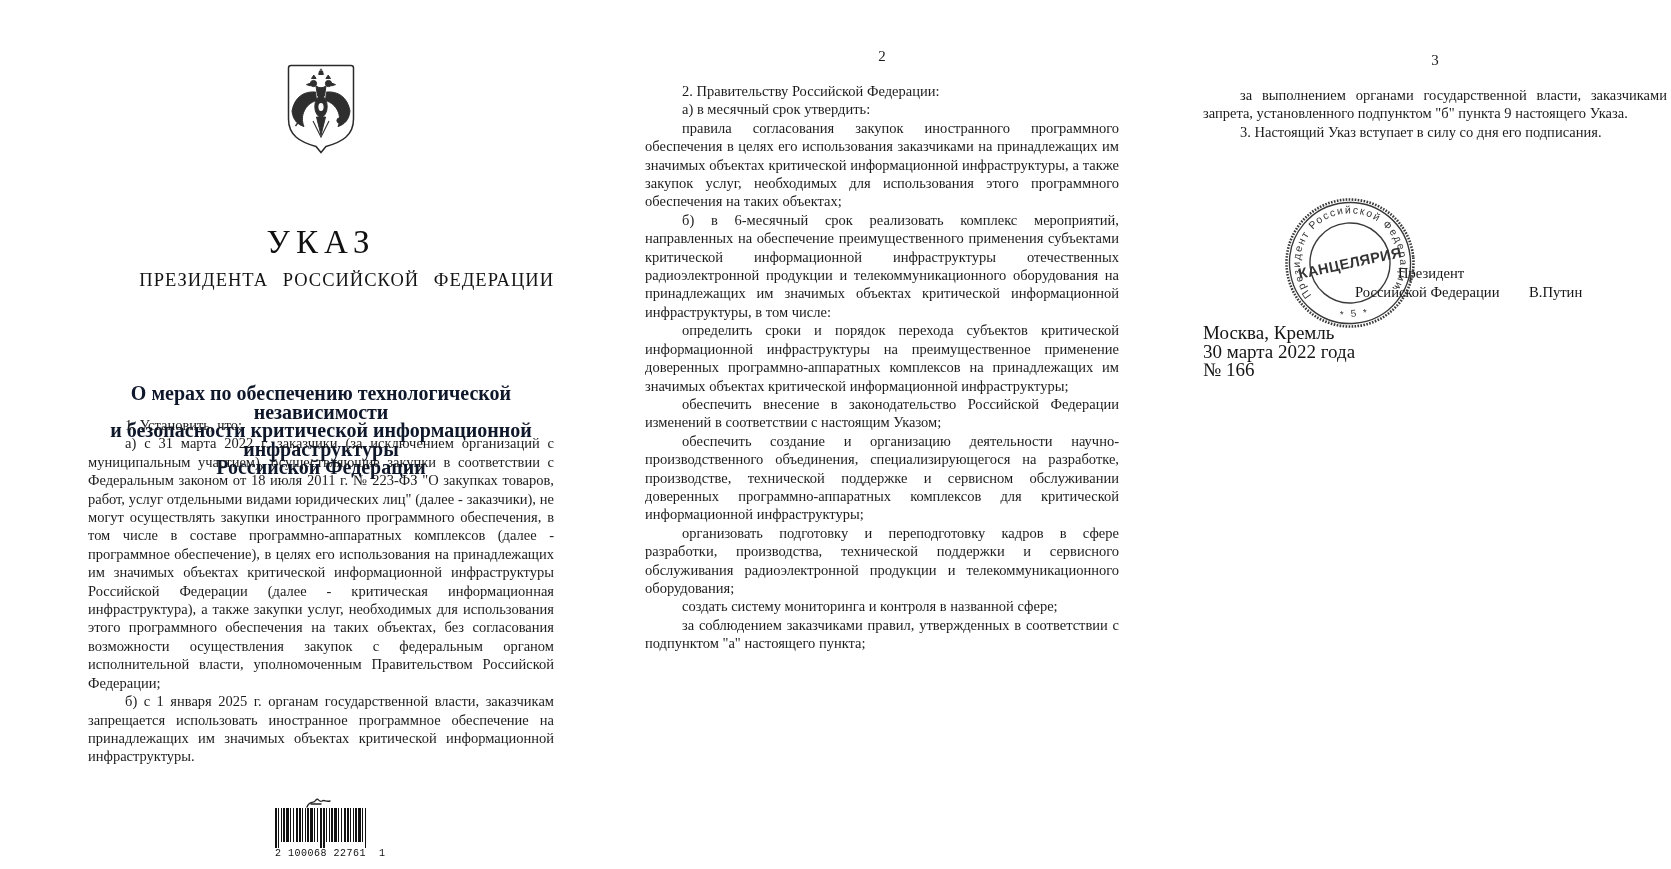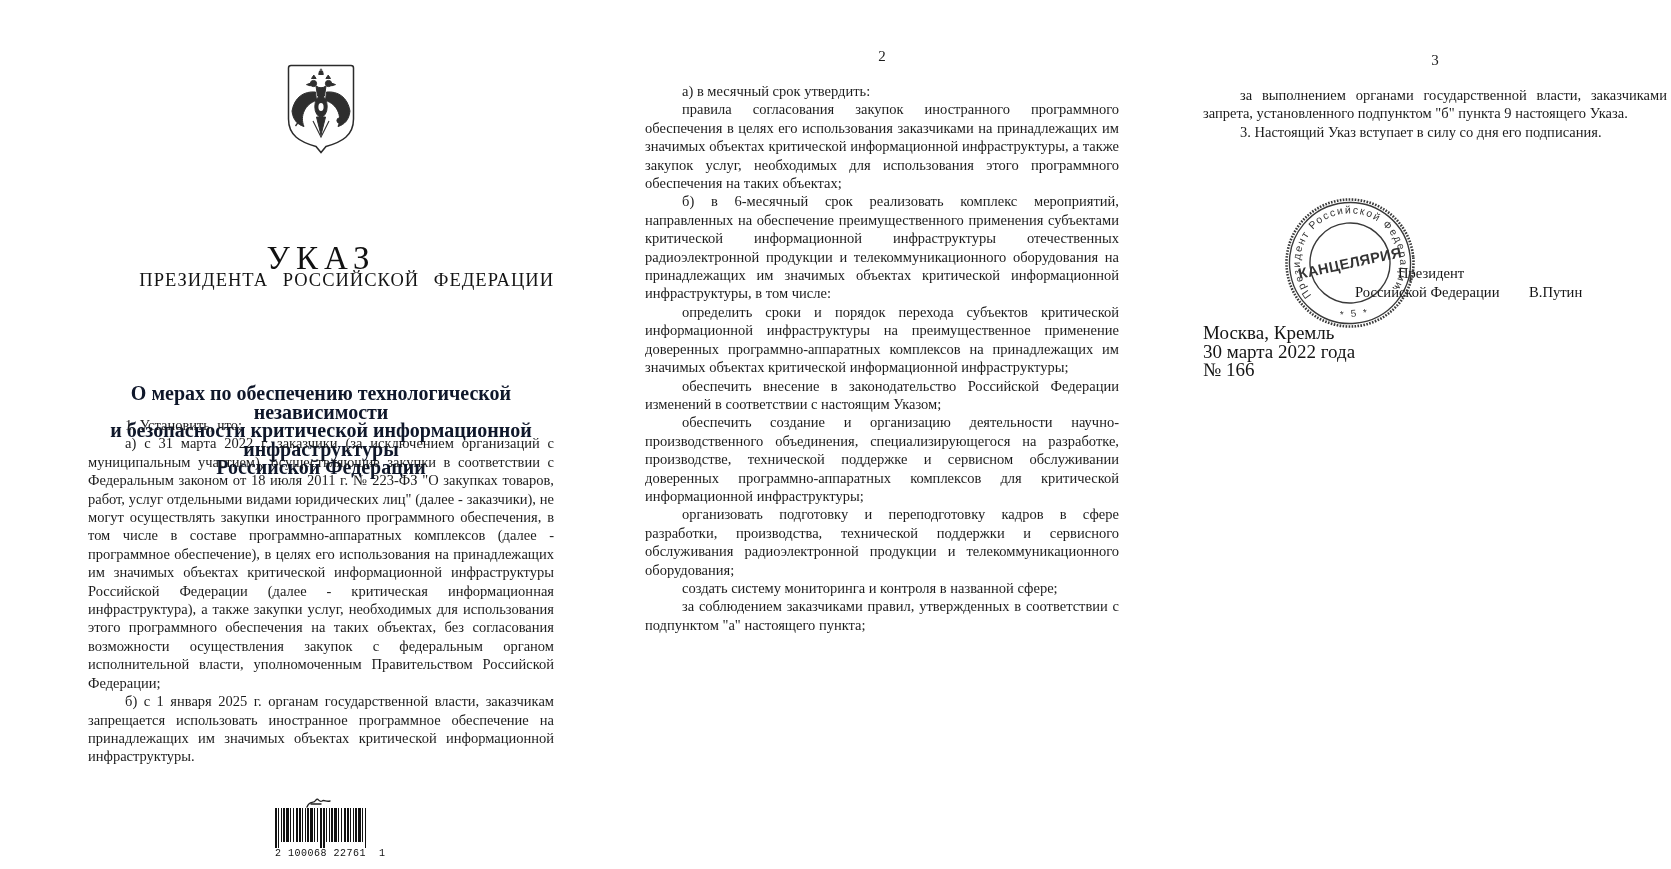--- a/index.html
+++ b/index.html
@@ -10,21 +10,21 @@
   }
   .page { position:absolute; }
   .page1 { left:88px; top:60px;  width:466px; height:800px; }
   .page2 { left:645px; top:44px; width:474px; height:740px; }
   .page3 { left:1203px; top:48px; width:464px; height:400px; }
 
   .arms { position:absolute; top:3px; left:50%; transform:translateX(-50%); }
 
   .ukaz {
     position:absolute; top:166px; left:0; width:100%; text-align:center;
-    font-size:33px; line-height:33px; font-weight:normal; letter-spacing:6px; color:#111;margin-top:16px;
+    font-size:33px; line-height:33px; font-weight:normal; letter-spacing:6px; color:#111;
   }
   .prez {
     position:absolute; top:209px; left:0; width:100%; text-align:right;
     font-size:18.5px; line-height:22px; font-weight:normal; letter-spacing:1px; word-spacing:9px; color:#141414;font-family:Liberation Serif, serif;
   }
   .doc-title {
     position:absolute; top:280px; left:0; width:100%; text-align:center;
     font-weight:bold; font-size:20px; line-height:18.6px; color:#0f172a;margin-top:44px;
   }
   .body { position:absolute; left:0; font-size:14.5px; line-height:18.4px; }
@@ -142,20 +142,21 @@
           <rect x="90" y="0" width="1" height="40" fill="#111"></rect>
           <rect x="93" y="0" width="2" height="40" fill="#111"></rect>
         </svg>
       <div class="barcode-digits">2 100068 22761  1</div>
     </div>
   </section>
 
   <section class="page page2">
     <div class="page-number">2</div>
     <div class="body">
+        <p class="para">2. Правительству Российской Федерации:</p>
         <p class="para">а) в месячный срок утвердить:</p>
         <p class="para">правила согласования закупок иностранного программного обеспечения в целях его использования заказчиками на принадлежащих им значимых объектах критической информационной инфраструктуры, а также закупок услуг, необходимых для использования этого программного обеспечения на таких объектах;</p>
         <p class="para">б) в 6-месячный срок реализовать комплекс мероприятий, направленных на обеспечение преимущественного применения субъектами критической информационной инфраструктуры отечественных радиоэлектронной продукции и телекоммуникационного оборудования на принадлежащих им значимых объектах критической информационной инфраструктуры, в том числе:</p>
         <p class="para">определить сроки и порядок перехода субъектов критической информационной инфраструктуры на преимущественное применение доверенных программно-аппаратных комплексов на принадлежащих им значимых объектах критической информационной инфраструктуры;</p>
         <p class="para">обеспечить внесение в законодательство Российской Федерации изменений в соответствии с настоящим Указом;</p>
         <p class="para">обеспечить создание и организацию деятельности научно-производственного объединения, специализирующегося на разработке, производстве, технической поддержке и сервисном обслуживании доверенных программно-аппаратных комплексов для критической информационной инфраструктуры;</p>
         <p class="para">организовать подготовку и переподготовку кадров в сфере разработки, производства, технической поддержки и сервисного обслуживания радиоэлектронной продукции и телекоммуникационного оборудования;</p>
         <p class="para">создать систему мониторинга и контроля в названной сфере;</p>
         <p class="para">за соблюдением заказчиками правил, утвержденных в соответствии с подпунктом "а" настоящего пункта;</p>
       </div>

